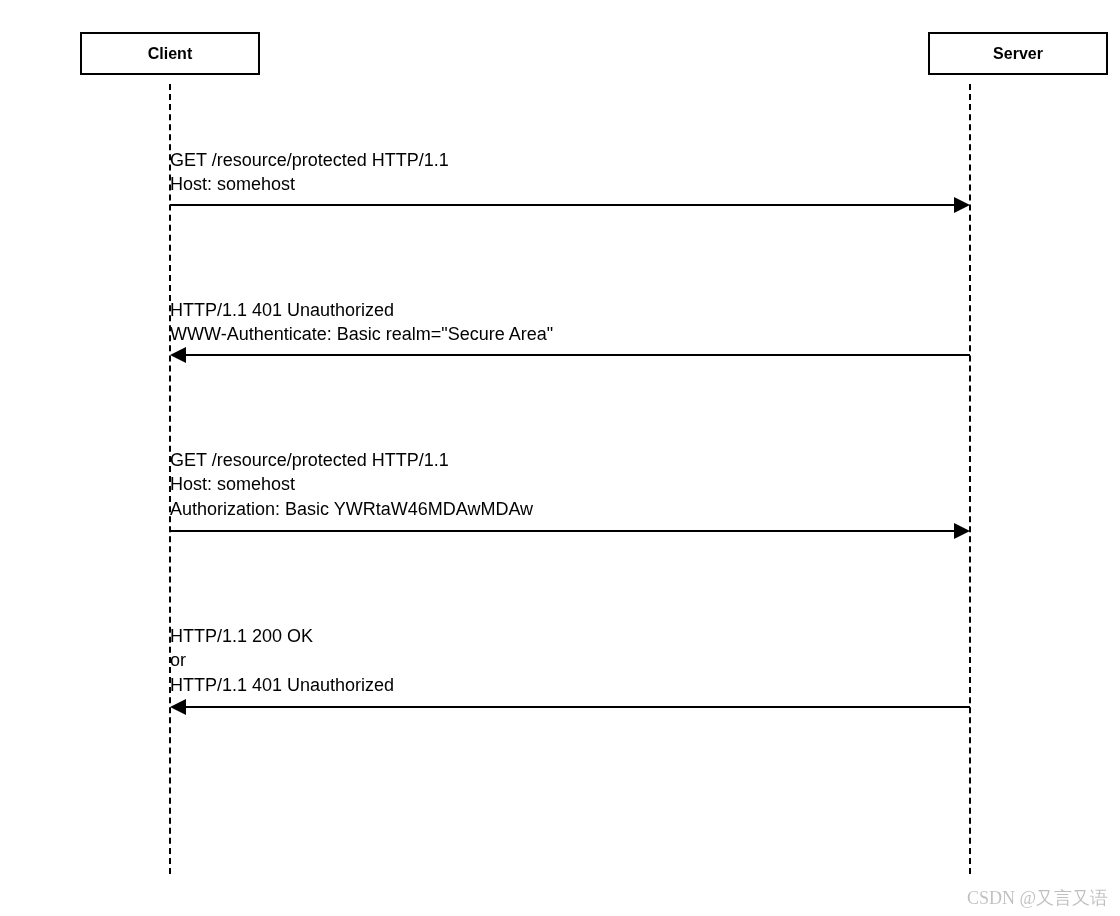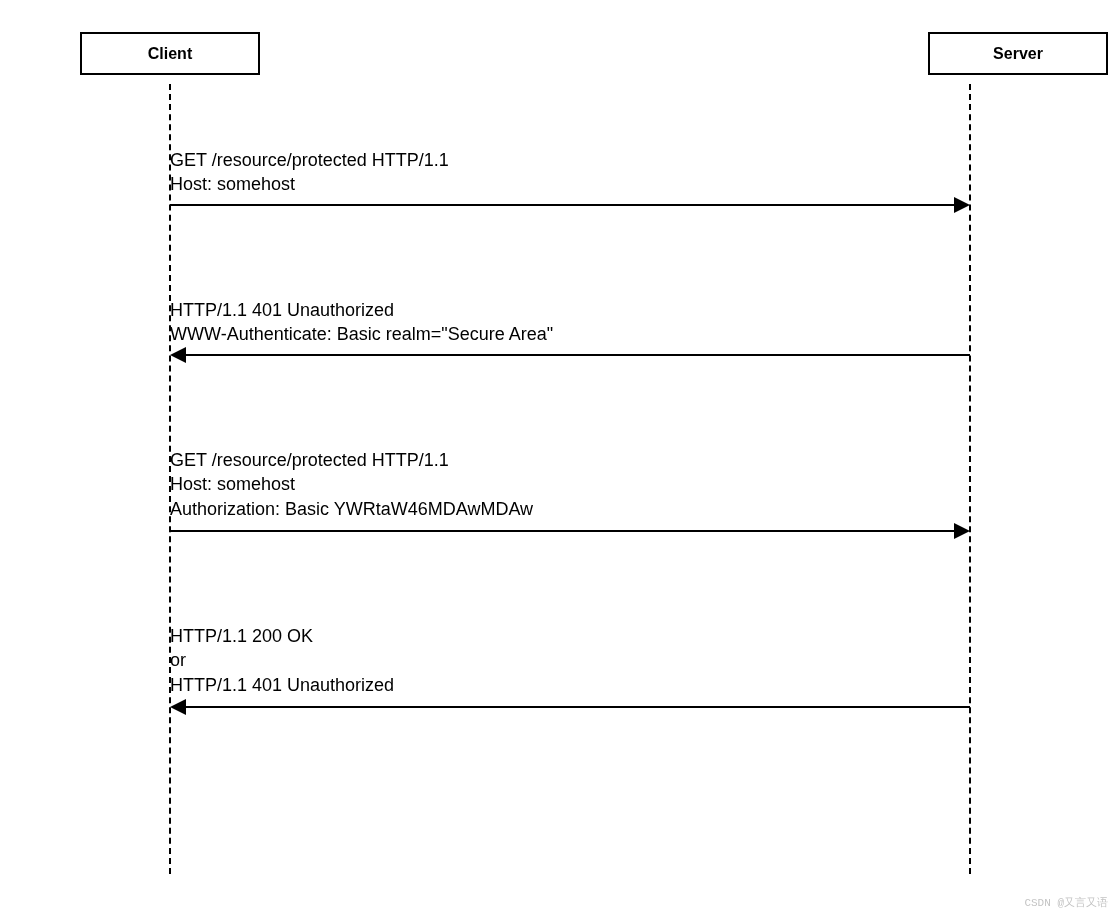--- a/index.html
+++ b/index.html
@@ -50,23 +50,23 @@
     position: absolute;
     width: 0; height: 0;
     border-top: 8px solid transparent;
     border-bottom: 8px solid transparent;
     border-right: 16px solid #000;
   }
   .watermark {
     position: absolute;
     right: 12px;
     bottom: 6px;
-    font-size: 11px;
+    font-size: 18px;
     color: rgba(0,0,0,0.25);
-    font-family: Liberation Mono, monospace;
+    font-family: Liberation Serif, serif;
   }
 </style>
 </head>
 <body>
 
 <div class="participant-box" style="left:80px; top:32px; width:180px;">
   <span>Client</span>
 </div>
 
 <div class="participant-box" style="left:880px; top:32px; width:180px;margin-left:48px;">

